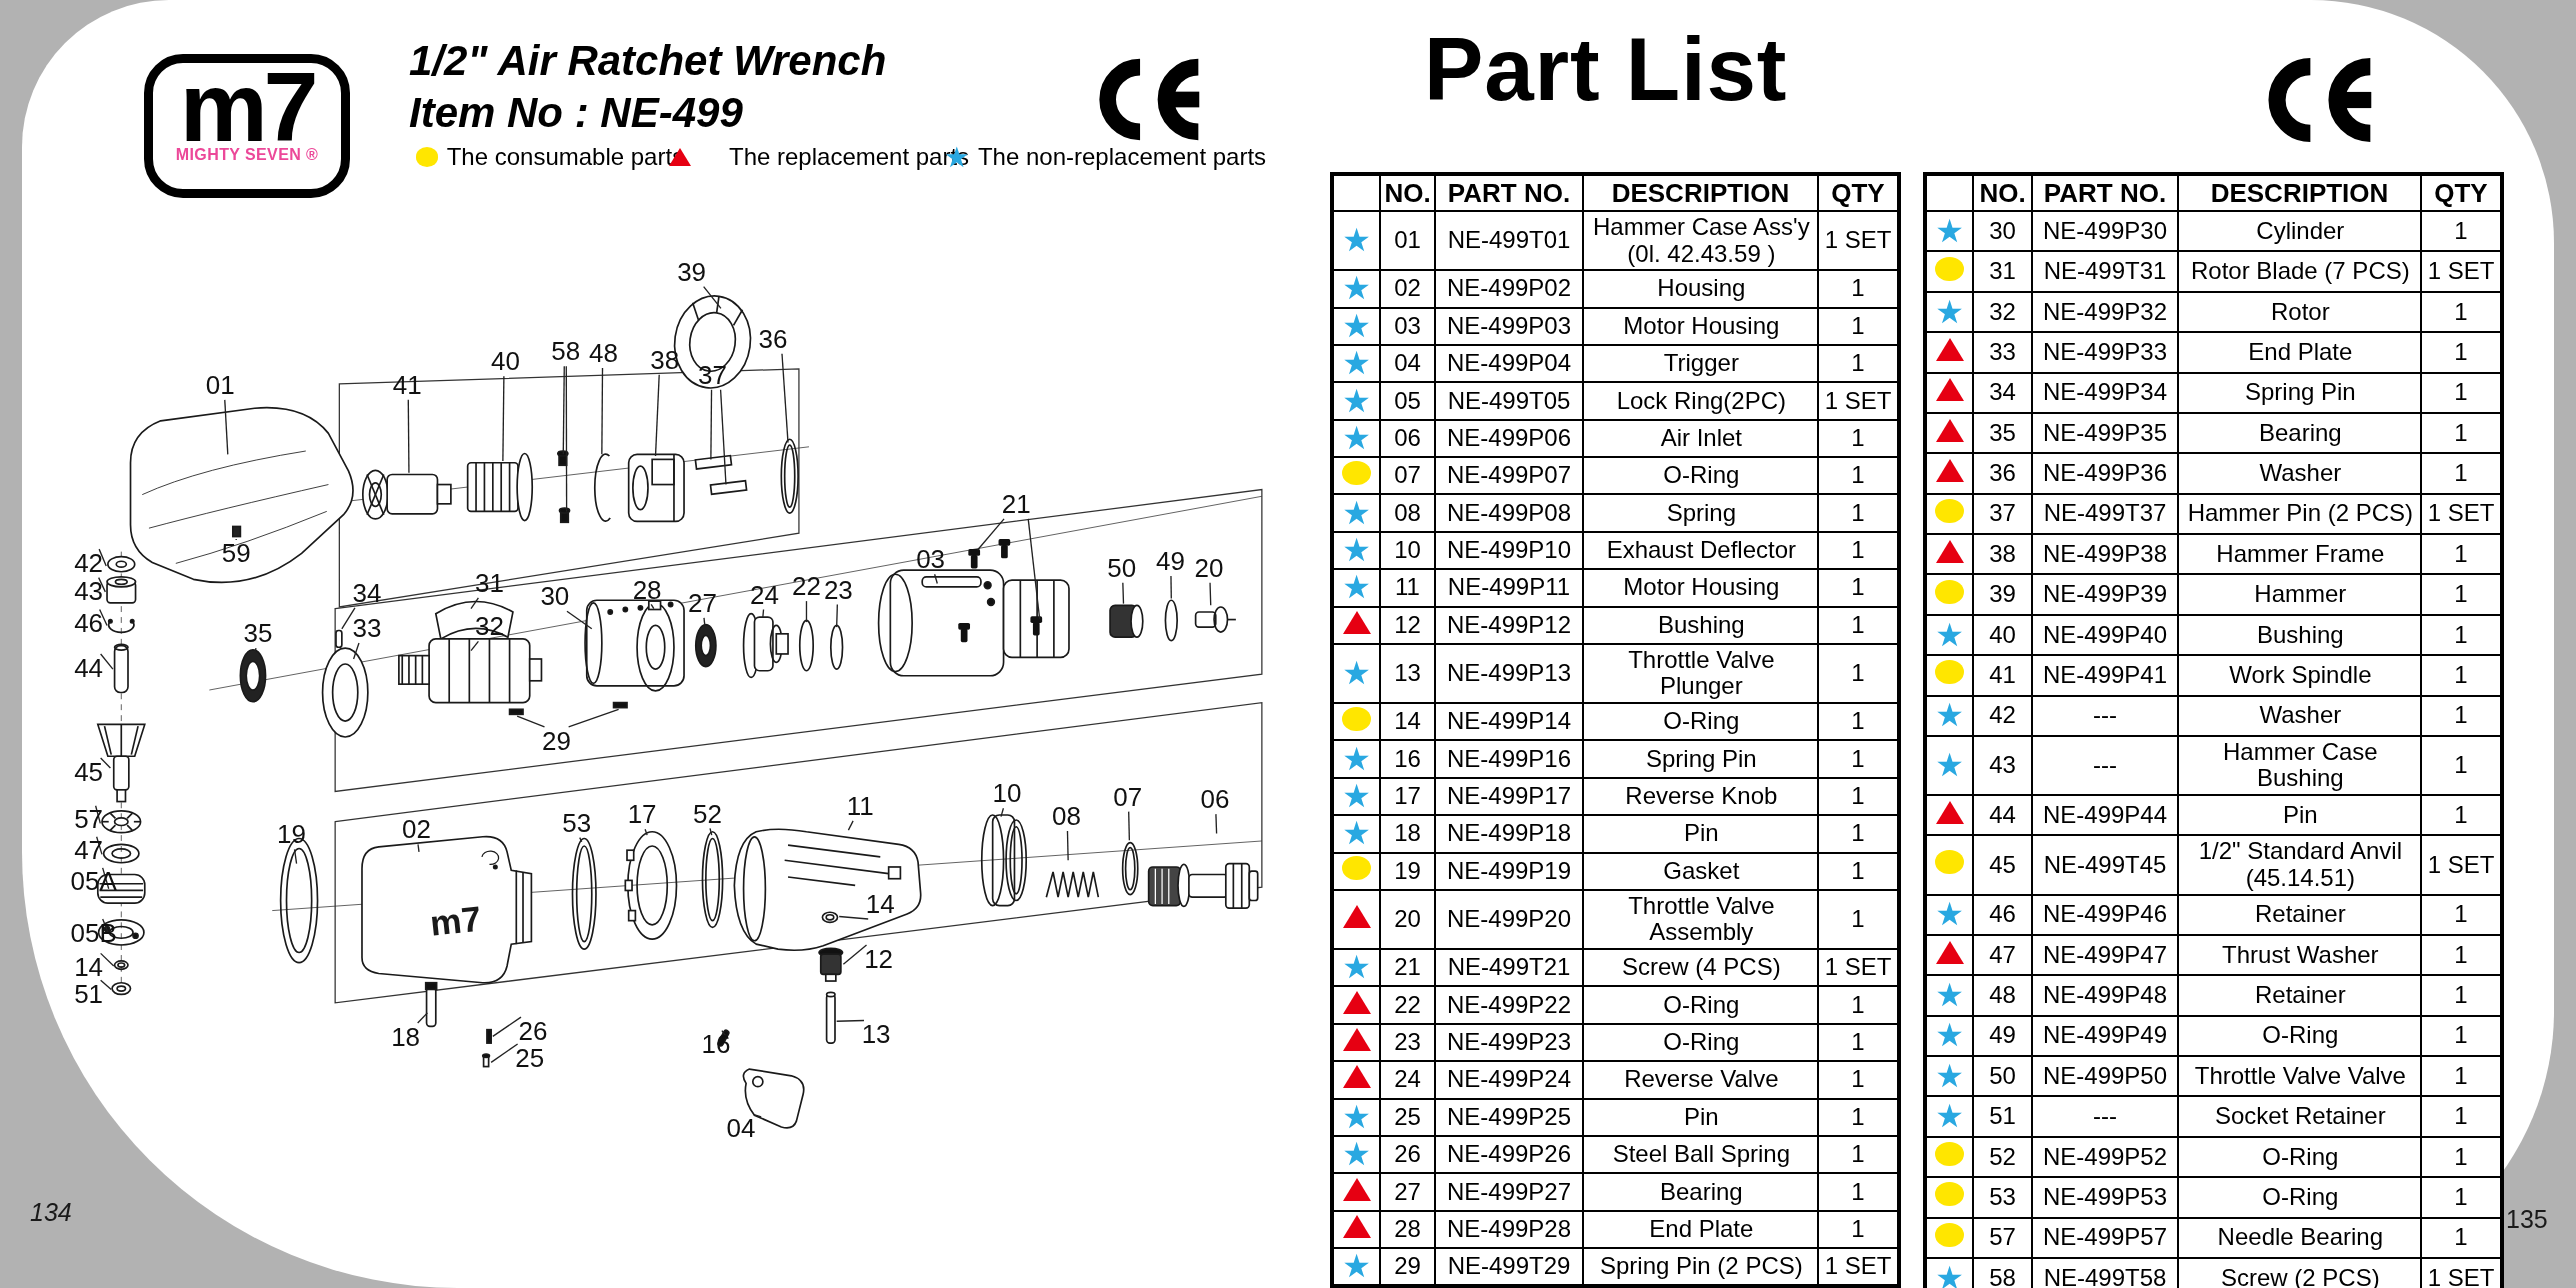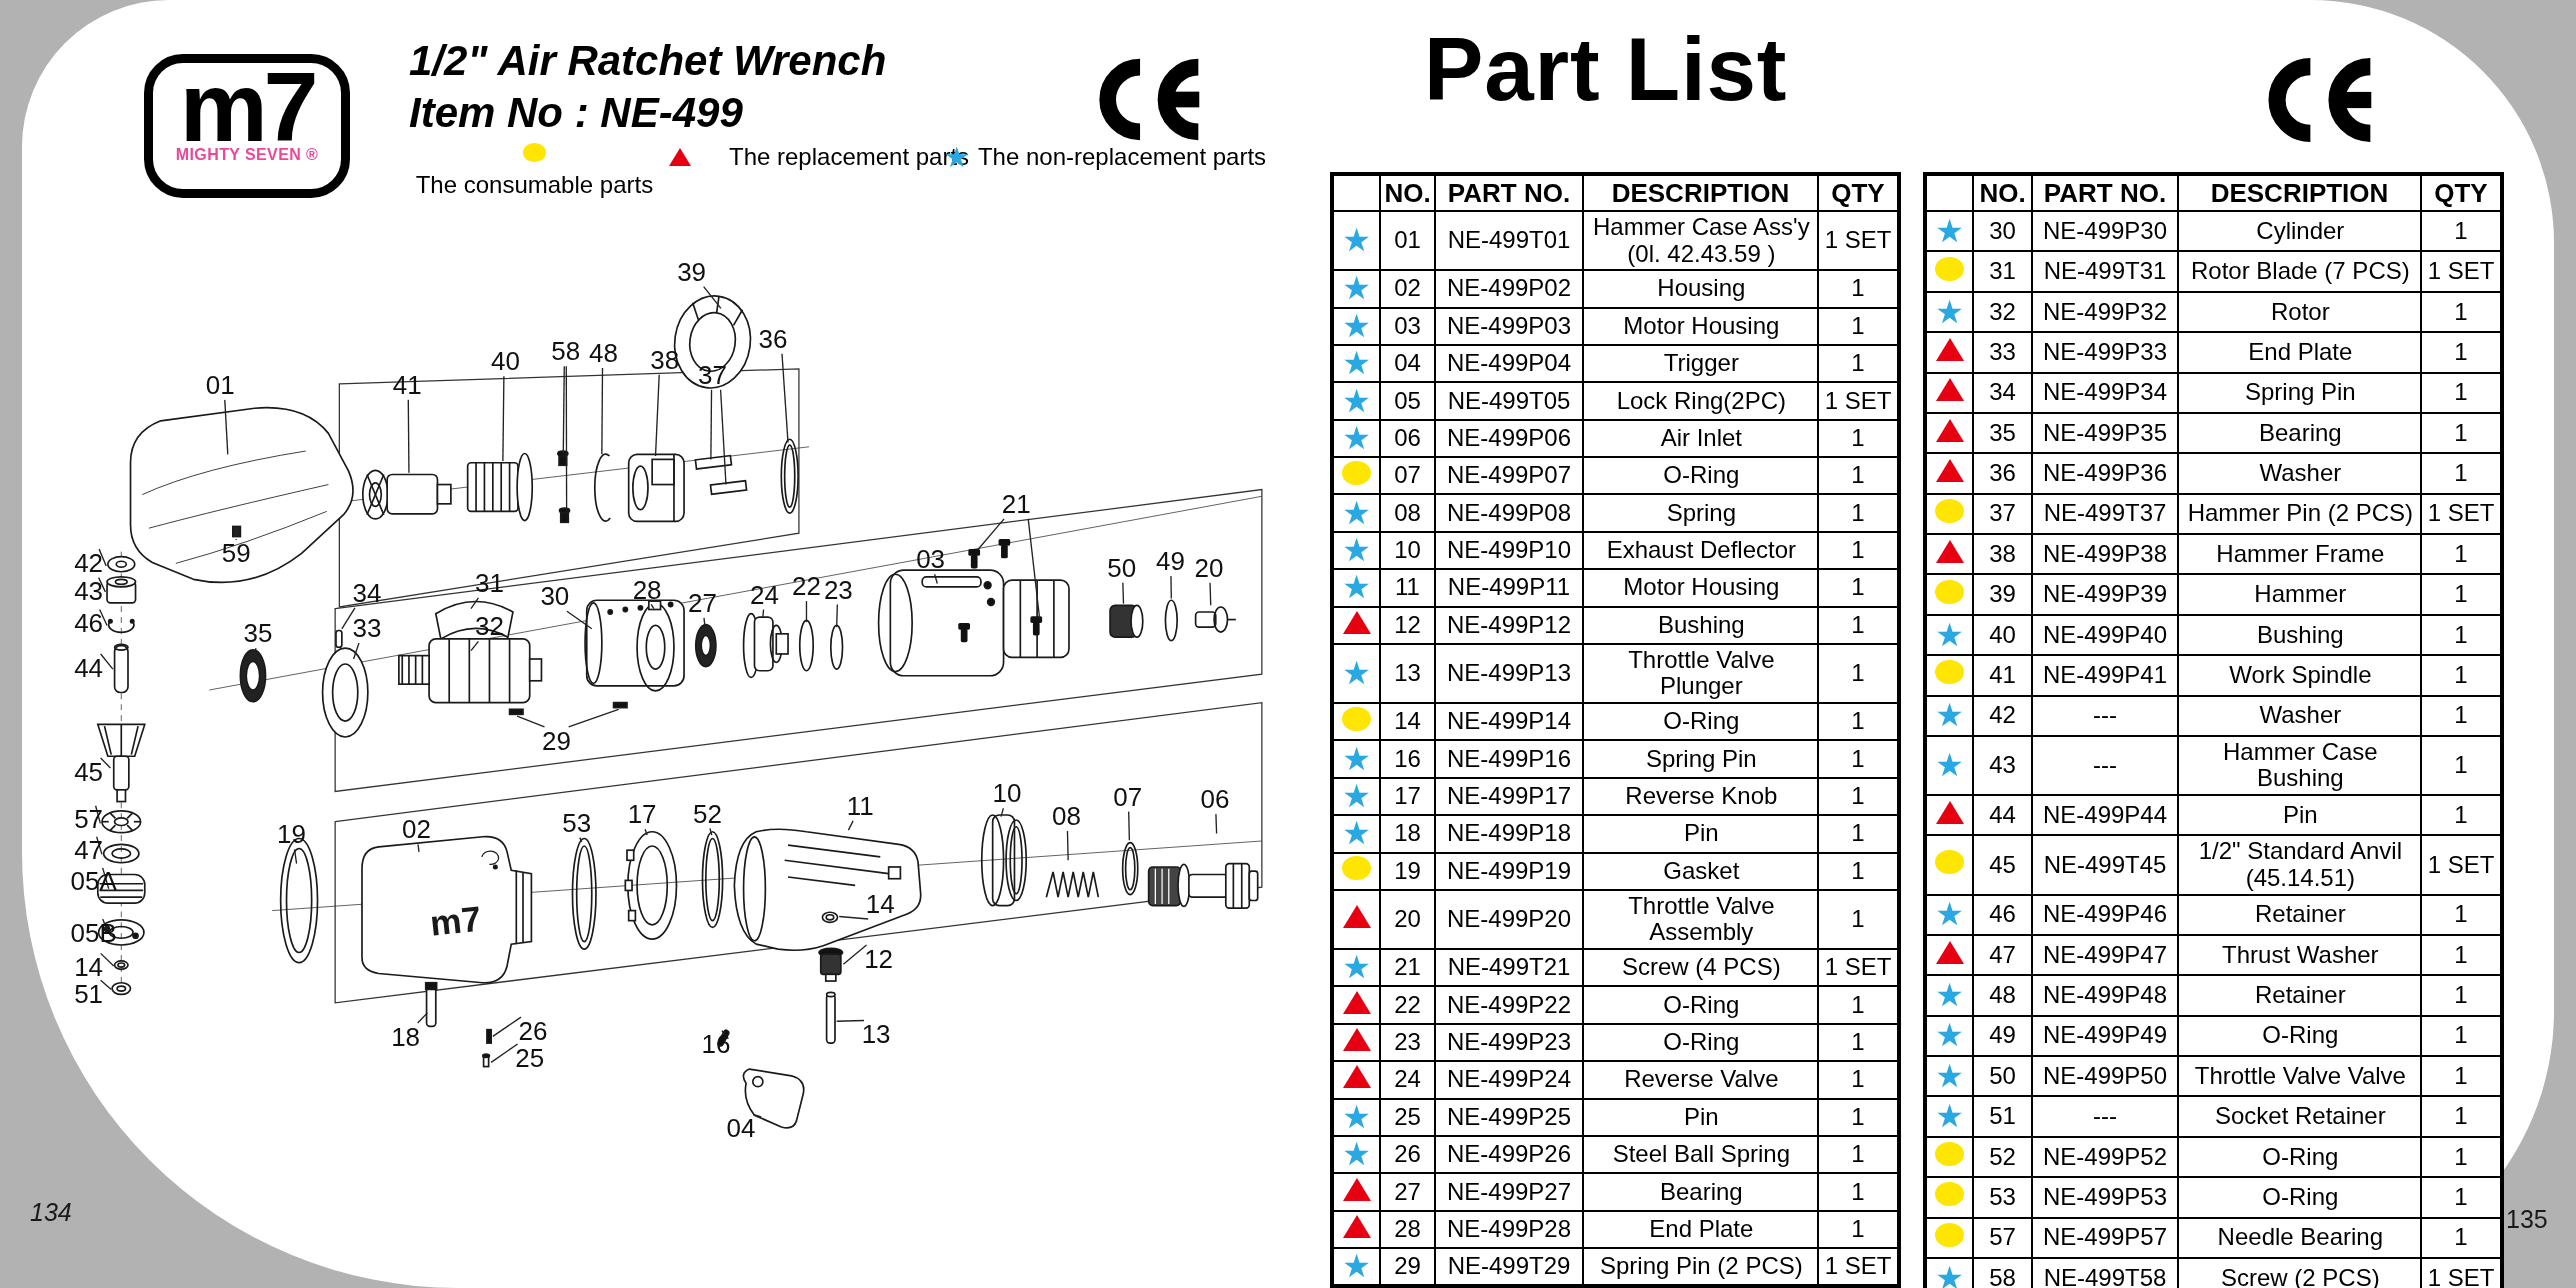--- a/index.html
+++ b/index.html
@@ -13,21 +13,21 @@
 
   
   .m7logo{position:absolute;left:144px;top:54px;width:206px;height:144px;border:9.2px solid #000;
           border-radius:39px;background:#fff;text-align:center;box-sizing:border-box;}
   .m7logo .big{font-size:99px;font-weight:bold;letter-spacing:-4.2px;line-height:0.92;color:#000;margin-top:-1.7px;}
   .m7logo .sub{font-size:16px;font-weight:bold;letter-spacing:0.4px;color:#ec4899;margin-top:-6.7px;}
   .title1{position:absolute;left:409px;top:37px;font-size:42px;font-weight:bold;font-style:italic;color:#000;}
   .title2{position:absolute;left:409px;top:89px;font-size:42px;font-weight:bold;font-style:italic;color:#000;}
   .legend{position:absolute;left:409px;top:143px;height:34px;}
   .legend-item{position:absolute;display:flex;align-items:center;gap:8.4px;font-size:24px;color:#000;white-space:nowrap;}
-  #leg1{left:6.7px;flex-direction:column;} #leg2{left:260px;gap:38px;} #leg3{left:535px;}
+  #leg1{left:6.7px;} #leg2{left:260px;gap:38px;} #leg3{left:535px;}
 
   
   .partlist-title{position:absolute;left:1411px;top:18px;font-size:89px;font-weight:bold;letter-spacing:0.8px;color:#000;margin-left:13px;}
   .jumbo{position:absolute;left:1824px;top:49px;width:436px;text-align:center;color:#000;}
   .jumbo .l1{font-size:37px;font-weight:bold;}
   .jumbo .dash{border-bottom:5px dashed #000;margin:5px 8.4px 3.4px 8.4px;height:1.7px;}
   .jumbo .l2{font-size:31px;font-weight:bold;margin-top:1.7px;}
   .ce{position:absolute;}
   #ce-left{left:1089px;top:50px;}
   #ce-right{left:2258px;top:49px;}

